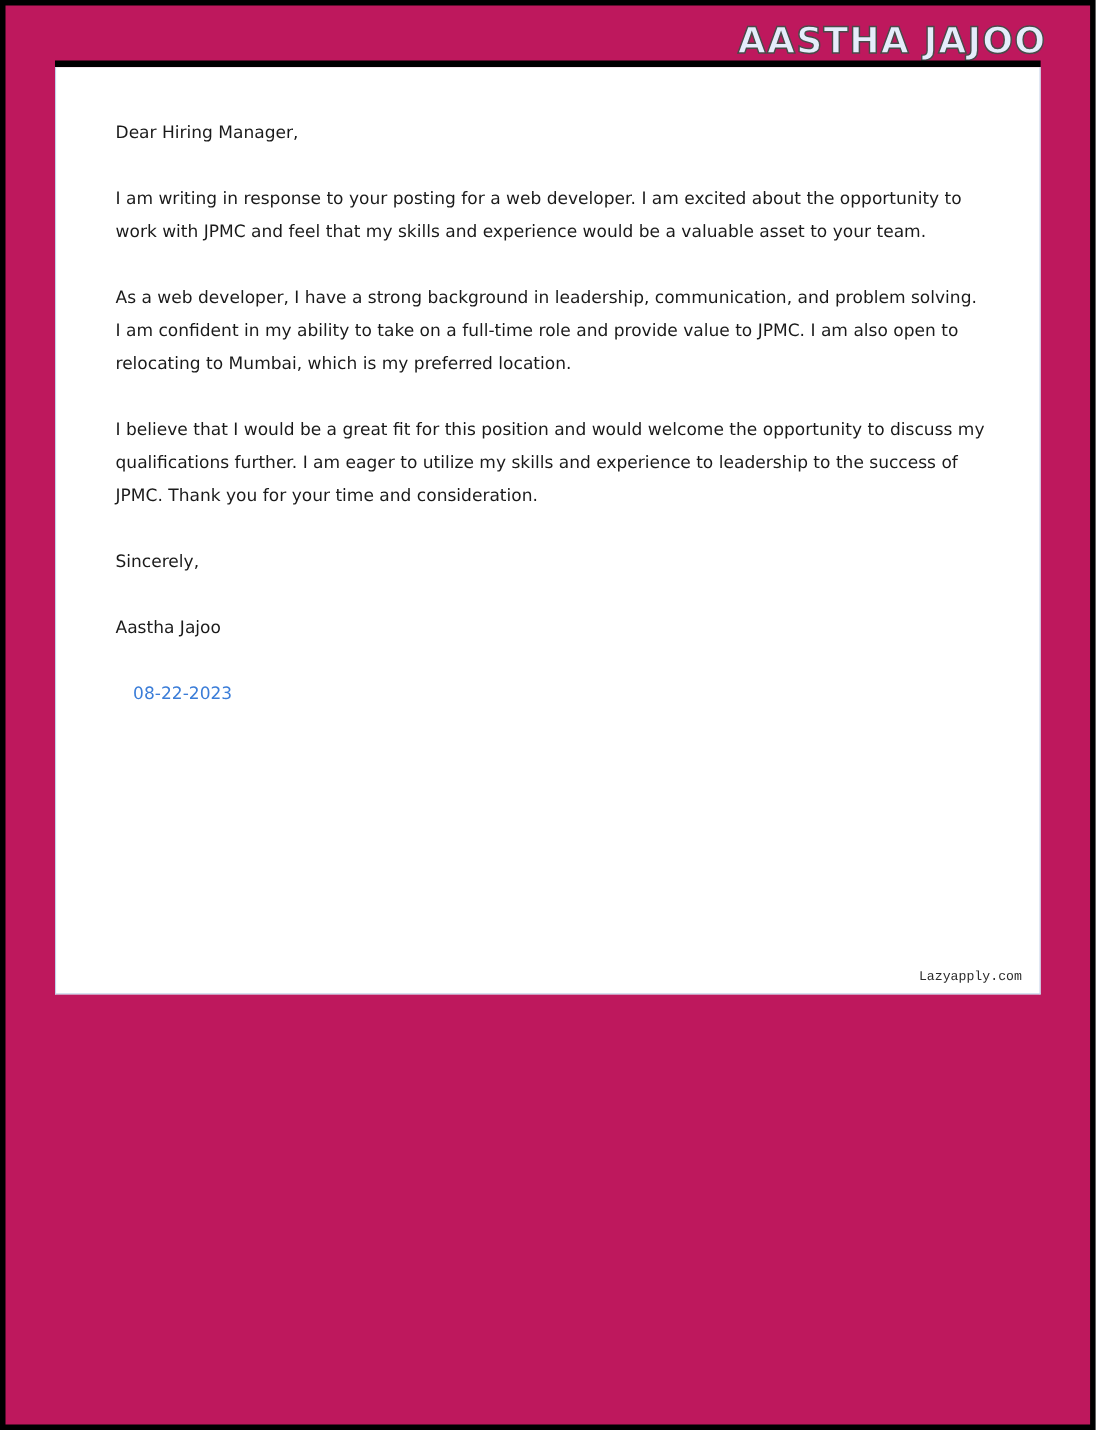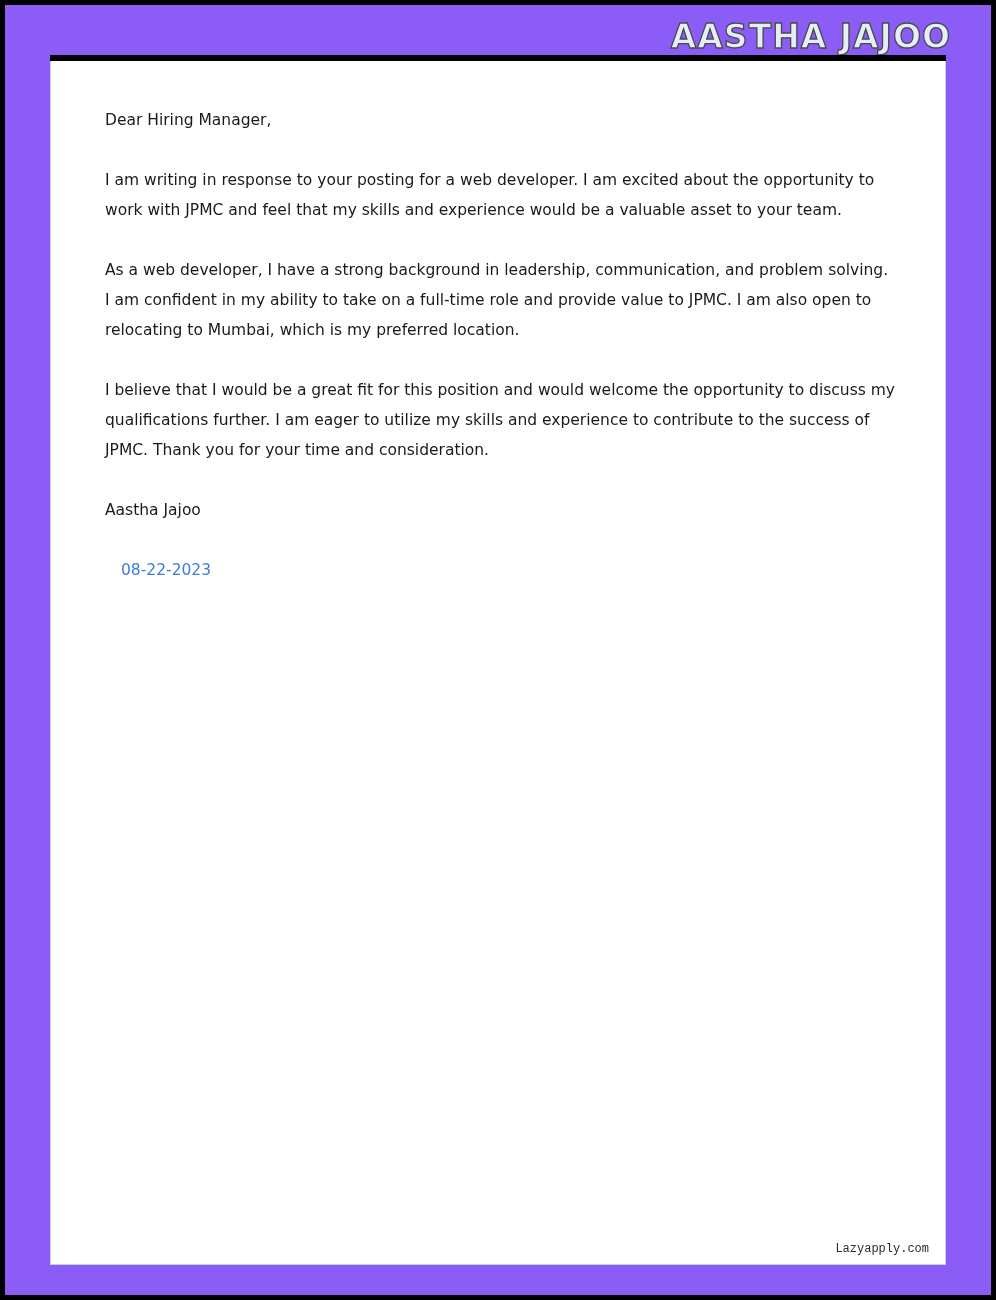--- a/index.html
+++ b/index.html
@@ -13,21 +13,21 @@
     font-family: "DejaVu Sans", sans-serif;
     overflow: hidden;
   }
 
   .page {
     position: absolute;
     left: 5px;
     top: 5px;
     width: 986px;
     height: 1290px;
-    background: #8b5cf6;
+    background: #be185d;
     box-sizing: border-box;
   }
 
   .header {
     position: absolute;
     left: 0;
     top: 0;
     width: 986px;
     height: 52px;
   }
@@ -53,21 +53,21 @@
     width: 896px;
     height: 6px;
     background: #000000;
   }
 
   .letter {
     position: absolute;
     left: 45px;
     top: 56px;
     width: 896px;
-    height: 1204px;
+    height: 843px;
     background: #ffffff;
     border: 1px solid #c3d2ea;
     border-top: none;
     box-sizing: border-box;
   }
 
   .body-text {
     position: absolute;
     left: 54px;
     top: 44px;
@@ -105,21 +105,22 @@
     <div class="header-name">AASTHA JAJOO</div>
     <div class="header-rule"></div>
   </div>
 
   <div class="letter">
 
     <div class="body-text">
       <p class="para">Dear Hiring Manager,</p>
       <p class="para">I am writing in response to your posting for a web developer. I am excited about the opportunity to work with JPMC and feel that my skills and experience would be a valuable asset to your team.</p>
       <p class="para">As a web developer, I have a strong background in leadership, communication, and problem solving. I am confident in my ability to take on a full-time role and provide value to JPMC. I am also open to relocating to Mumbai, which is my preferred location.</p>
-      <p class="para">I believe that I would be a great fit for this position and would welcome the opportunity to discuss my qualifications further. I am eager to utilize my skills and experience to contribute to the success of JPMC. Thank you for your time and consideration.</p>
+      <p class="para">I believe that I would be a great fit for this position and would welcome the opportunity to discuss my qualifications further. I am eager to utilize my skills and experience to leadership to the success of JPMC. Thank you for your time and consideration.</p>
+      <p class="para">Sincerely,</p>
       <p class="para">Aastha Jajoo</p>
       <p class="date">08-22-2023</p>
     </div>
 
     <div class="footer-credit">Lazyapply.com</div>
 
   </div>
 </div>
 
 </body></html>

